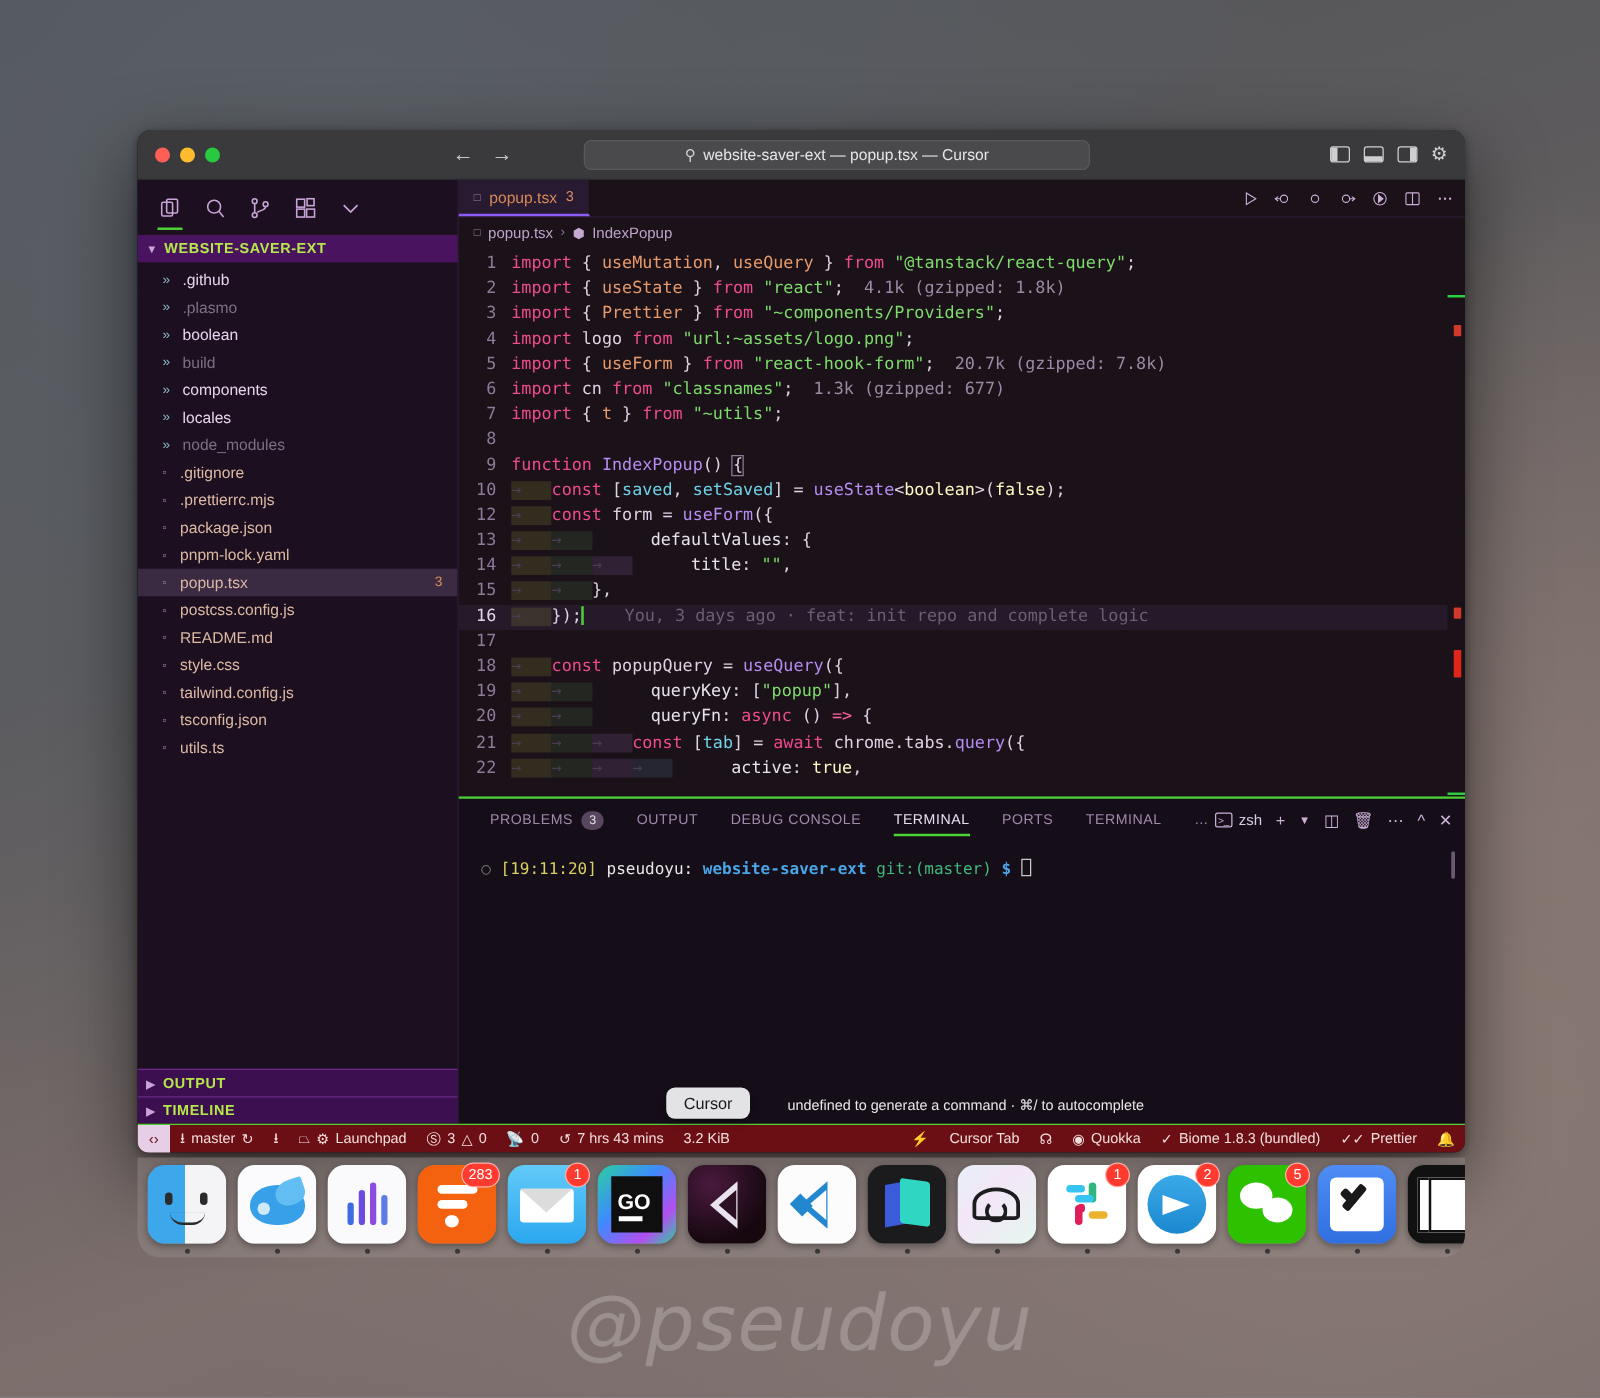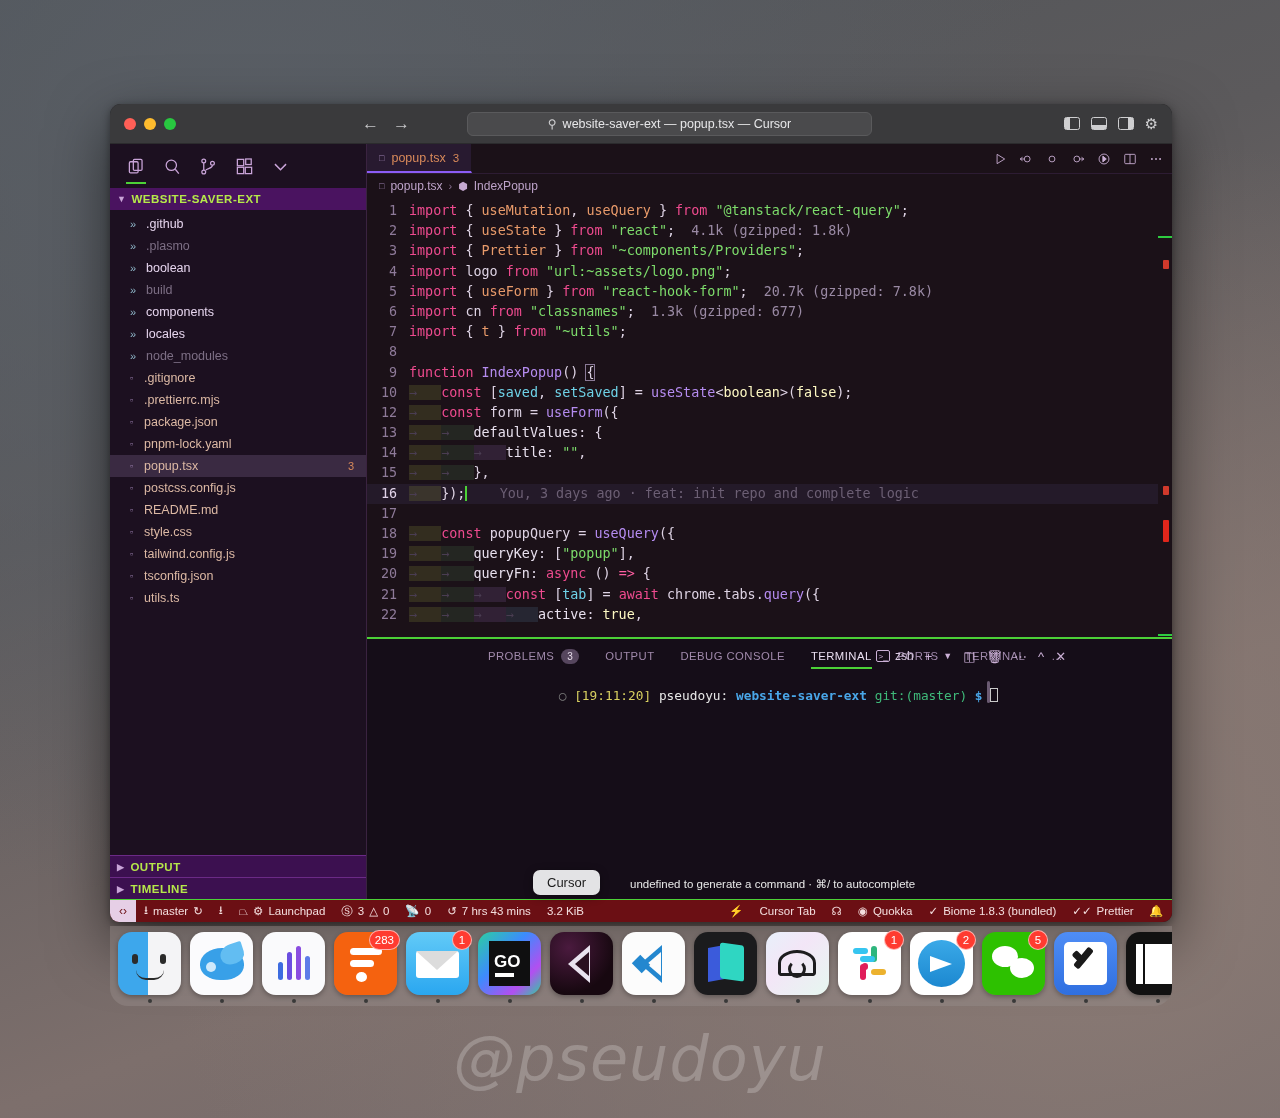--- a/index.html
+++ b/index.html
@@ -190,42 +190,42 @@
   .hl1 { background: rgba(150,160,60,0.20); }
   .hl2 { background: rgba(90,150,90,0.16); }
   .hl3 { background: rgba(150,110,190,0.18); }
   .hl4 { background: rgba(90,140,170,0.18); }
 
   .k-kw   { color:#ef4b8f; }
   .k-kw2  { color:#ff5fa2; }
   .k-fn   { color:#b58cf0; }
   .k-str  { color:#7ddc6b; }
   .k-var  { color:#6fd3e8; }
-  .k-prop { color:#e8e0ee; }
+  .k-prop { color:#e8e0ee;margin-left:47px; }
   .k-mod  { color:#e89a6a; }
   .k-type { color:#fef9c3; }
   .k-plain{ color:#ded3e4; }
   .k-size { color:#9a8aa4; }
   .k-blame{ color:#6c5f74; }
   .k-guide{ color:#4a3d52; }
   .caret { display:inline-block; width:2px; height:15px; background:#4cd137; vertical-align:-3px; }
 
   .scrollzone {
     position:absolute; right:0; top:0; bottom:0; width: 14px;
     background:#1b1118;
   }
   .sc-mark { position:absolute; right:3px; width:6px; border-radius:1px; }
   .overviewline { position:absolute; right:0; width:14px; height:2px; }
 
   
   .panel {
     flex: 0 0 262px; height: 262px;
     background:#150d18;
     border-top: 2px solid #4cd137;
-    display:flex; flex-direction:column;align-items:center;
+    display:flex; flex-direction:column;
   }
   .panel-tabs {
     height: 34px; flex:0 0 34px;
     display:flex; align-items:center; gap:0;
     padding-left: 12px; position:relative;
   }
   .ptab {
     font-size: 11.3px; letter-spacing: .45px;
     color:#a089ab; padding: 0 13px; height:34px;
     display:flex; align-items:center; gap:7px;

